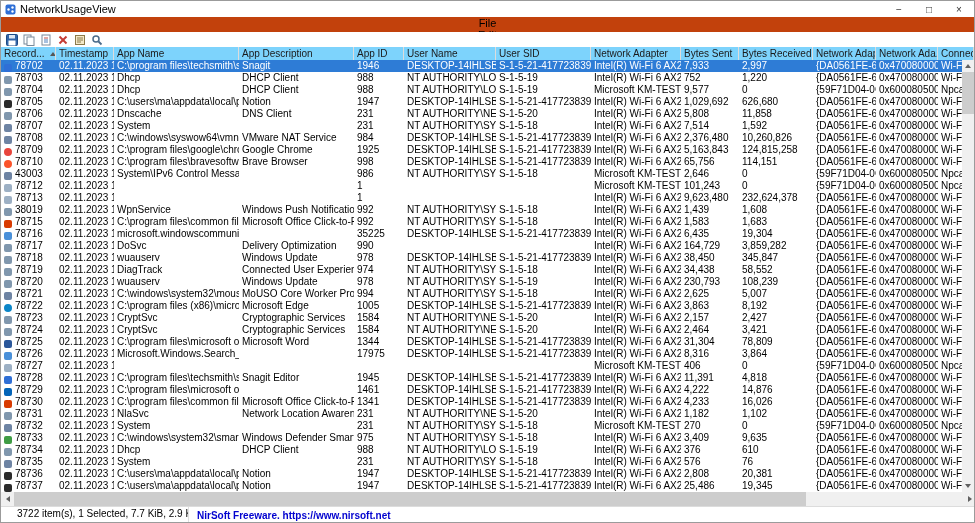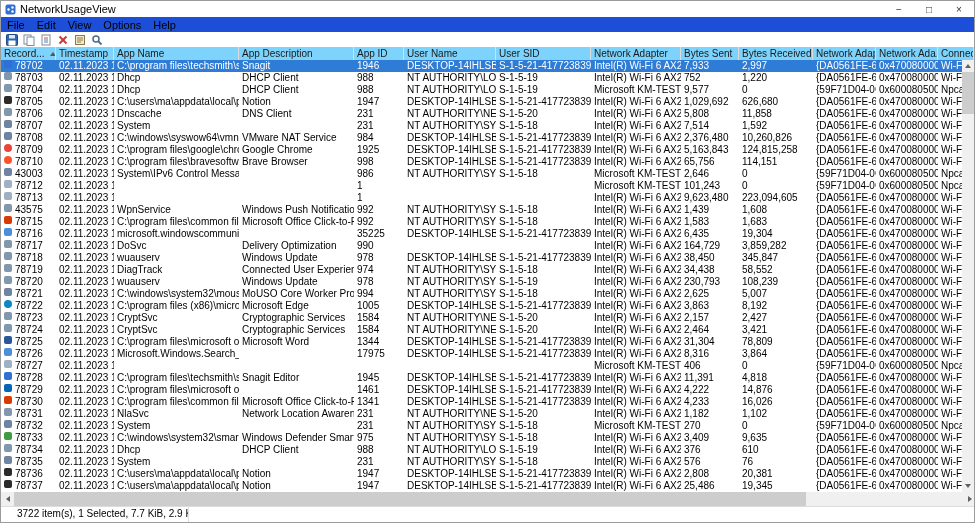--- a/index.html
+++ b/index.html
@@ -6,38 +6,38 @@
   body{width:975px;height:523px;overflow:hidden;font-family:"Liberation Sans",sans-serif;}
   .window{position:relative;width:975px;height:523px;box-sizing:border-box;border:1px solid #9b9b9b;background:#fff;overflow:hidden;}
 
   
   .titlebar{position:absolute;top:0;left:0;right:0;height:16px;display:flex;align-items:center;padding-left:4px;font-size:11px;background:#fff;}
   .titlebar .title{margin-left:4px;color:#000;}
   .win-btns{margin-left:auto;display:flex;height:16px;}
   .win-btn{width:30px;height:16px;display:flex;align-items:center;justify-content:center;font-size:10px;color:#333;cursor:default;}
 
   
-  .menubar{position:absolute;top:16px;left:0;right:0;height:15px;display:flex;align-items:center;font-size:11px;background:#1d4ed8;}
+  .menubar{position:absolute;top:16px;left:0;right:0;height:15px;display:flex;align-items:center;font-size:11px;background:#c2410c;flex-direction:column;}
   .menu-item{padding:0 6px;color:#000;}
 
   
   .toolbar{position:absolute;top:31px;left:0;right:0;height:15px;display:flex;align-items:center;gap:3px;padding-left:4px;background:#fff;border-bottom:1px solid #e6e6e6;}
   .tb-btn{width:14px;height:14px;display:inline-flex;align-items:center;justify-content:center;}
 
   
   .lheader{position:absolute;top:46px;left:0;width:975px;height:13px;display:flex;background:#7dd3fc;border-bottom:1px solid #d4d4d4;overflow:hidden;}
   .hcell{flex:none;box-sizing:border-box;padding-left:3px;font-size:10px;line-height:12px;color:#1a1a1a;border-right:1px solid #dcdcdc;white-space:nowrap;overflow:hidden;display:flex;align-items:center;}
   .sort-arrow{width:0;height:0;border-left:3px solid transparent;border-right:3px solid transparent;border-bottom:4px solid #555;margin-left:5px;display:inline-block;}
 
   
   .lbody{position:absolute;top:59px;left:0;width:963px;height:432px;overflow:hidden;background:#fff;}
   .trow{display:flex;height:12px;line-height:12px;font-size:10px;color:#000;white-space:nowrap;}
   .trow.selected{background:#2e7cd6;color:#fff;}
   .tcell{flex:none;box-sizing:border-box;padding-left:3px;overflow:hidden;white-space:nowrap;}
-  .tcell.c0{display:flex;align-items:flex-start;}
+  .tcell.c0{display:flex;align-items:flex-end;}
   .row-icon{width:8px;height:8px;border-radius:2px;flex:none;margin-right:3px;display:inline-block;}
   .row-icon.circle{border-radius:50%;}
 
   .c0{width:55px}.c1{width:58px}.c2{width:125px}.c3{width:115px}.c4{width:50px}.c5{width:92px}.c6{width:95px}
   .c7{width:90px}.c8{width:58px}.c9{width:74px}.c10{width:63px}.c11{width:62px}.c12{width:36px}
 
   
   .vscroll{position:absolute;top:59px;right:0;width:12px;height:432px;background:#f0f0f0;}
   .vs-arrow{position:absolute;left:0;width:12px;height:12px;display:flex;align-items:center;justify-content:center;}
   .vs-up{top:0;}
@@ -382,29 +382,29 @@
           <span>78713</span>
         </div>
         <div class="tcell c1">02.11.2023 11:...</div>
         <div class="tcell c2"></div>
         <div class="tcell c3"></div>
         <div class="tcell c4">1</div>
         <div class="tcell c5"></div>
         <div class="tcell c6"></div>
         <div class="tcell c7">Intel(R) Wi-Fi 6 AX201 1...</div>
         <div class="tcell c8">9,623,480</div>
-        <div class="tcell c9">223,094,605</div>
-        <div class="tcell c10">{DA0561FE-638C-4...</div>
-        <div class="tcell c11">0x470080000...</div>
-        <div class="tcell c12">Wi-Fi</div>
-      </div>
-      <div class="trow">
-        <div class="tcell c0">
-          <span class="row-icon" style="background: rgb(128, 151, 173);"></span>
-          <span>43575</span>
+        <div class="tcell c9">232,624,378</div>
+        <div class="tcell c10">{DA0561FE-638C-4...</div>
+        <div class="tcell c11">0x470080000...</div>
+        <div class="tcell c12">Wi-Fi</div>
+      </div>
+      <div class="trow">
+        <div class="tcell c0">
+          <span class="row-icon" style="background: rgb(128, 151, 173);"></span>
+          <span>38019</span>
         </div>
         <div class="tcell c1">02.11.2023 11:...</div>
         <div class="tcell c2">WpnService</div>
         <div class="tcell c3">Windows Push Notifications Syste...</div>
         <div class="tcell c4">992</div>
         <div class="tcell c5">NT AUTHORITY\SYSTEM</div>
         <div class="tcell c6">S-1-5-18</div>
         <div class="tcell c7">Intel(R) Wi-Fi 6 AX201 1...</div>
         <div class="tcell c8">1,439</div>
         <div class="tcell c9">1,608</div>
@@ -843,15 +843,16 @@
         <span class="tri-left"></span>
       </span>
     <span class="hs-thumb"></span>
     <span class="hs-arrow hs-right">
         <span class="tri-right"></span>
       </span>
   </div>
 
   <div class="statusbar">
     <span class="status-left">3722 item(s), 1 Selected, 7.7 KiB, 2.9 KiB</span>
+    <span class="status-link">NirSoft Freeware. https://www.nirsoft.net</span>
   </div>
 
 </div>
 
 </body></html>

